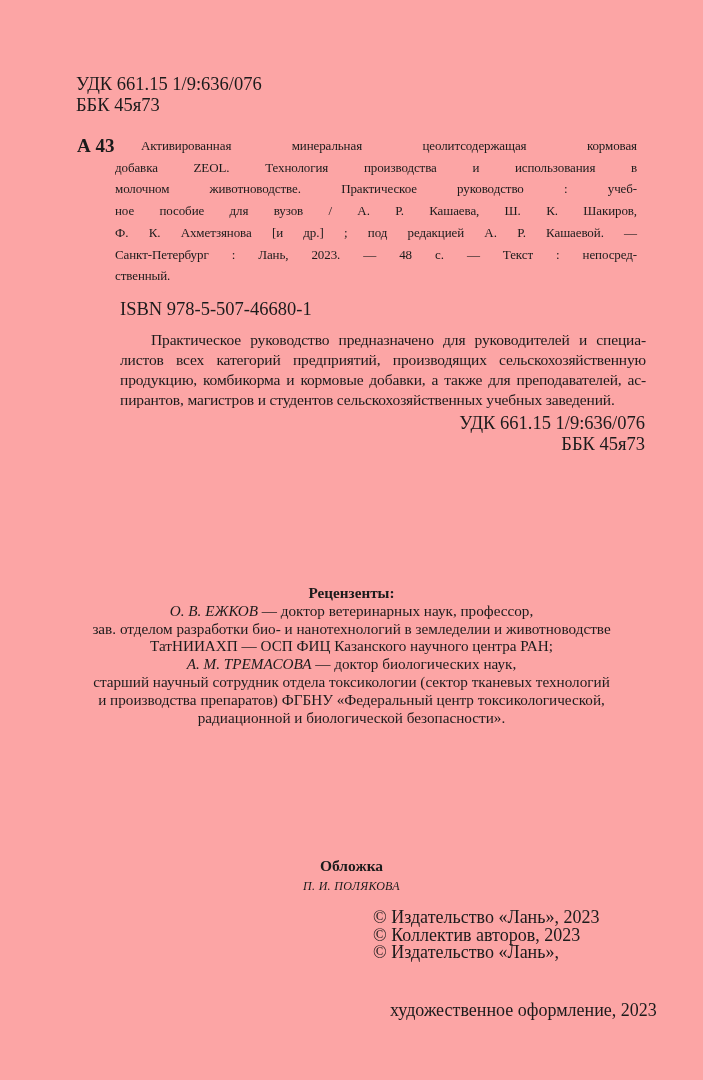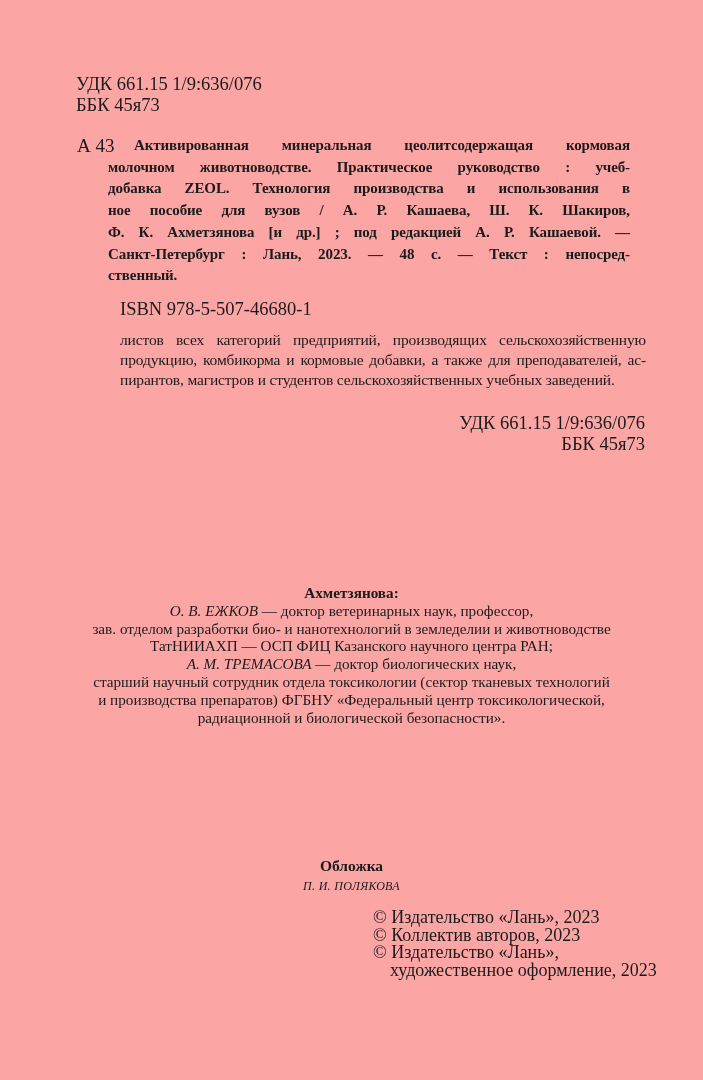--- a/index.html
+++ b/index.html
@@ -24,34 +24,33 @@
     font-size: 18.5px;
     line-height: 21px;
     white-space: nowrap;
   }
   
   .author-sign {
     position: absolute;
     left: 77px;
     top: 135px;
     font-size: 19px;
-    font-weight: normal;
+    font-weight: bold;
     line-height: 21.7px;
     white-space: nowrap;
   }
   
   .biblio {
     position: absolute;
-    left: 108px;
+    left: 115px;
     top: 135px;
     width: 522px;
-    font-size: 15px;
+    font-size: 13px;
     line-height: 21.7px;
     letter-spacing: -0.1px;
-    font-weight: bold;
   }
   .biblio .jline {
     text-align: justify;
     text-align-last: justify;
     white-space: normal;
   }
   .biblio .jline.first { padding-left: 26px; width: 496px; }
   .biblio .jline.last  { text-align-last: left; }
   
   .isbn {
@@ -115,59 +114,60 @@
   .cover .cover-name { font-style: italic; font-size: 12px; letter-spacing: 0.3px; }
   
   .copyright {
     position: absolute;
     left: 373px;
     top: 909px;
     font-size: 18px;
     line-height: 17.6px;
     white-space: nowrap;
   }
-  .copyright .indent { padding-left: 17px; }
+  .copyright .indent { padding-left: 17px; margin-top: 40px; }
 </style>
 </head>
 <body>
 
 <div class="page">
 
   <div class="top-codes">
     <div>УДК 661.15 1/9:636/076</div>
     <div>ББК 45я73</div>
   </div>
 
   <div class="author-sign">А 43</div>
 
   <div class="biblio">
     <div class="jline first">Активированная минеральная цеолитсодержащая кормовая</div>
+    <div class="jline">добавка ZEOL. Технология производства и использования в</div>
     <div class="jline">молочном животноводстве. Практическое руководство : учеб-</div>
-    <div class="jline">добавка ZEOL. Технология производства и использования в</div>
     <div class="jline">ное пособие для вузов / А. Р. Кашаева, Ш. К. Шакиров,</div>
     <div class="jline">Ф. К. Ахметзянова [и др.] ; под редакцией А. Р. Кашаевой. —</div>
     <div class="jline">Санкт-Петербург : Лань, 2023. — 48 с. — Текст : непосред-</div>
     <div class="jline last">ственный.</div>
   </div>
 
   <div class="isbn">ISBN 978-5-507-46680-1</div>
 
   <div class="abstract">
+    <div class="jline first">Практическое руководство предназначено для руководителей и специа-</div>
     <div class="jline">листов всех категорий предприятий, производящих сельскохозяйственную</div>
     <div class="jline">продукцию, комбикорма и кормовые добавки, а также для преподавателей, ас-</div>
     <div class="jline last">пирантов, магистров и студентов сельскохозяйственных учебных заведений.</div>
   </div>
 
   <div class="codes-right">
     <div>УДК 661.15 1/9:636/076</div>
     <div>ББК 45я73</div>
   </div>
 
   <div class="reviewers">
-    <div class="rev-heading">Ахметзянова:</div>
+    <div class="rev-heading">Рецензенты:</div>
     <div class="rev-line"><span class="rev-name">О. В. ЕЖКОВ</span><span> — доктор ветеринарных наук, профессор,</span></div>
     <div class="rev-line">зав. отделом разработки био- и нанотехнологий в земледелии и животноводстве</div>
     <div class="rev-line">ТатНИИАХП — ОСП ФИЦ Казанского научного центра РАН;</div>
     <div class="rev-line"><span class="rev-name">А. М. ТРЕМАСОВА</span><span> — доктор биологических наук,</span></div>
     <div class="rev-line">старший научный сотрудник отдела токсикологии (сектор тканевых технологий</div>
     <div class="rev-line">и производства препаратов) ФГБНУ «Федеральный центр токсикологической,</div>
     <div class="rev-line">радиационной и биологической безопасности».</div>
   </div>
 
   <div class="cover">

